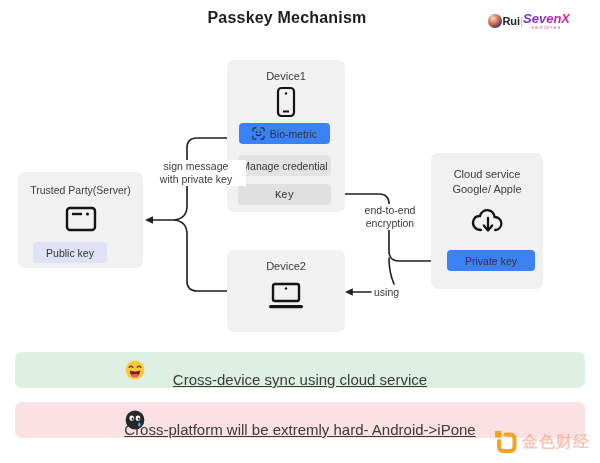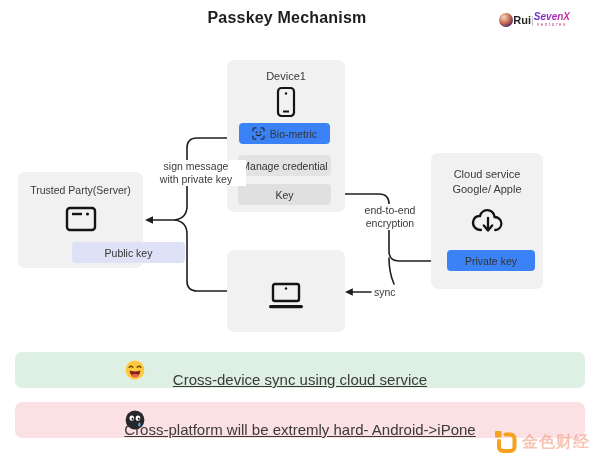--- a/index.html
+++ b/index.html
@@ -8,21 +8,21 @@
 
   .title{position:absolute;left:0;top:9px;width:574px;text-align:center;
          font-size:16px;font-weight:bold;color:#1e1e1e;letter-spacing:.2px;}
 
   .brand{position:absolute;top:12px;right:30px;display:flex;align-items:center;}
   .avatar{width:14px;height:14px;border-radius:50%;
           background:radial-gradient(circle at 35% 30%, #f4d9c6 0%, #c96b4a 45%, #5a2f6e 75%, #24122c 100%);}
   .brand-author{font-size:11px;font-weight:bold;color:#222;}
   .brand-sep{font-size:11px;color:#b9b9b9;}
   .brand-logo{display:flex;flex-direction:column;align-items:center;line-height:1;}
-  .brand-company{font-size:10px;font-weight:bold;font-style:italic;color:#8d2bd8;
+  .brand-company{font-size:13px;font-weight:bold;font-style:italic;color:#8d2bd8;
                  background:linear-gradient(90deg,#6a2bd8,#d6269b);-webkit-background-clip:text;
                  background-clip:text;-webkit-text-fill-color:transparent;}
   .brand-sub{font-size:4.5px;letter-spacing:1.6px;color:#c2308a;margin-top:1px;}
 
   .connectors{position:absolute;left:0;top:0;}
 
   .box{position:absolute;background:#f1f1f2;border-radius:7px;}
   .box-label{position:absolute;left:0;width:100%;text-align:center;font-size:11px;color:#3a3a3a;}
   .chip{position:absolute;border-radius:4px;display:flex;align-items:center;justify-content:center;
         gap:5px;font-size:10.5px;color:#333;}
@@ -101,40 +101,41 @@
           <path d="M4.6,8.3 Q7,10.4 9.4,8.3"></path>
         </g>
         <circle cx="4.9" cy="5.6" r="0.9" fill="#2a2a2a"></circle>
         <circle cx="9.1" cy="5.6" r="0.9" fill="#2a2a2a"></circle>
       </svg>
       <span>Bio-metric</span>
     </div>
     <div class="chip chip-gray" style="left:11px;top:95px;width:93px;height:21px;">
       <span>Manage credential</span>
     </div>
-    <div class="chip chip-gray2" style="left:11px;top:124px;width:93px;height:21px;">
+    <div class="chip chip-gray2" style="left:11px;top:124px;width:93px;height:21px;font-family:Liberation Mono, monospace;">
       <span>Key</span>
     </div>
   </div>
 
   <div class="box" style="left:18px;top:172px;width:125px;height:96px;">
     <div class="box-label" style="top:12px;font-size:10.5px;">Trusted Party(Server)</div>
     <div class="icon-wrap" style="top:34px;">
       <svg width="32" height="26" viewBox="0 0 32 26">
         <rect x="2" y="2" width="28" height="22" rx="3" fill="none" stroke="#141414" stroke-width="2.4"></rect>
         <line x1="7" y1="8" x2="17" y2="8" stroke="#141414" stroke-width="2.4"></line>
         <circle cx="22.5" cy="8" r="1.6" fill="#141414"></circle>
       </svg>
     </div>
-    <div class="chip chip-lavender" style="left:15px;top:70px;width:113px;height:21px;margin-left:39px;">
+    <div class="chip chip-lavender" style="left:15px;top:70px;width:74px;height:21px;">
       <span>Public key</span>
     </div>
   </div>
 
   <div class="box" style="left:227px;top:250px;width:118px;height:82px;">
+    <div class="box-label" style="top:10px;">Device2</div>
     <div class="icon-wrap" style="top:32px;">
       <svg width="38" height="28" viewBox="0 0 38 28">
         <rect x="6" y="2" width="26" height="17" rx="2" fill="none" stroke="#141414" stroke-width="2.4"></rect>
         <circle cx="19" cy="6.5" r="1.2" fill="#141414"></circle>
         <rect x="2" y="23" width="34" height="3.2" rx="1.6" fill="#141414"></rect>
       </svg>
     </div>
   </div>
 
   <div class="box" style="left:431px;top:153px;width:112px;height:136px;">
@@ -154,21 +155,21 @@
 
   <div class="edge-label" style="left:146px;top:160px;width:100px;">
     <span>sign message</span>
     <span>with private key</span>
   </div>
   <div class="edge-label" style="left:351px;top:204px;width:78px;">
     <span>end-to-end</span>
     <span>encryption</span>
   </div>
   <div class="edge-label edge-label-plain" style="left:374px;top:286px;width:40px;">
-    <span>sync</span>
+    <span>using</span>
   </div>
 
   <div class="banner banner-green">
     <svg class="emoji" viewBox="0 0 20 20">
       <circle cx="10" cy="10" r="9.4" fill="#ffc83d"></circle>
       <path d="M4.2,7.2 Q6,5.4 7.8,7.2" fill="none" stroke="#6b4a0a" stroke-width="1.5" stroke-linecap="round"></path>
       <path d="M12.2,7.2 Q14,5.4 15.8,7.2" fill="none" stroke="#6b4a0a" stroke-width="1.5" stroke-linecap="round"></path>
       <path d="M4.6,10.6 Q10,12.3 15.4,10.6 Q14.6,17 10,17 Q5.4,17 4.6,10.6 Z" fill="#7a1f1f"></path>
       <ellipse cx="10" cy="15.6" rx="3.6" ry="1.9" fill="#e8604c"></ellipse>
     </svg>

